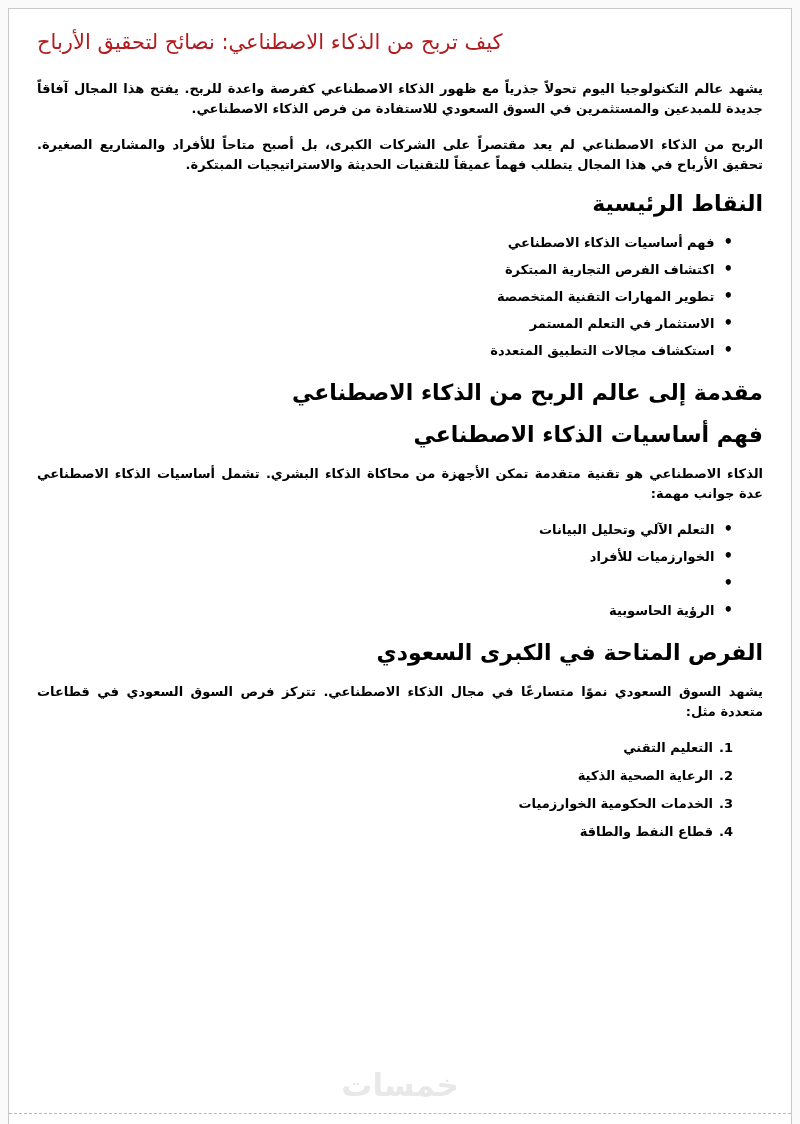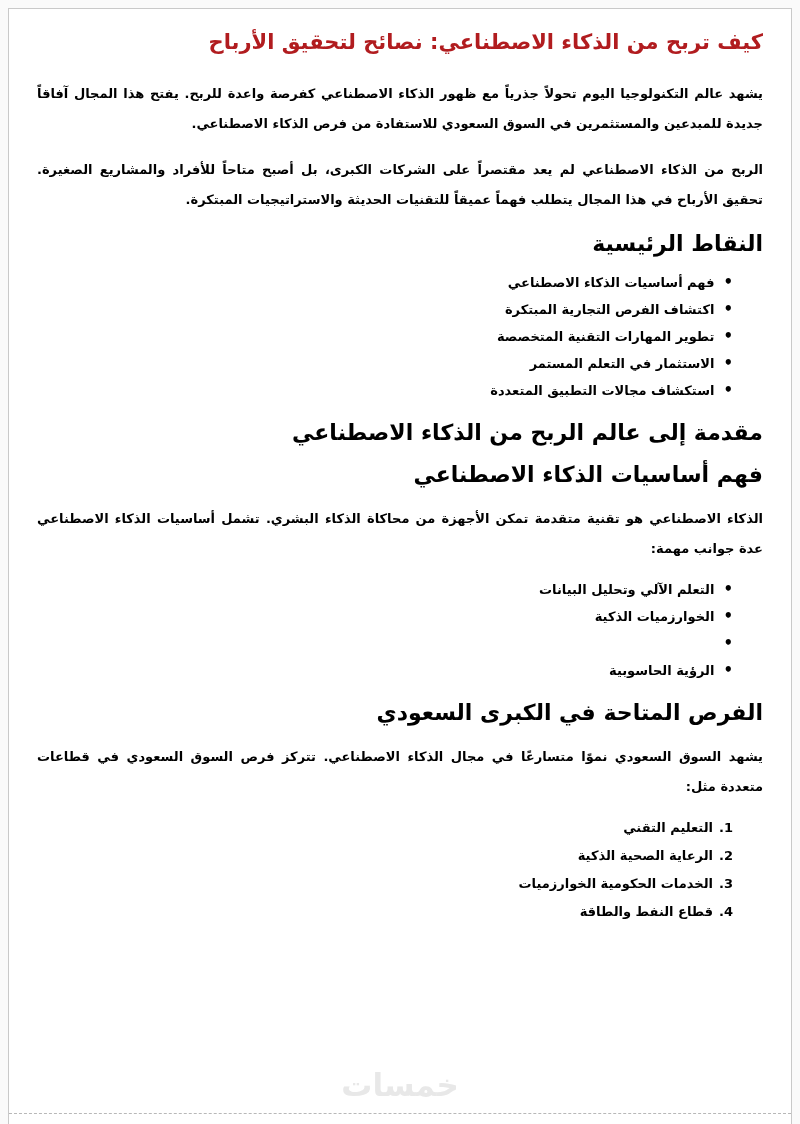--- a/index.html
+++ b/index.html
@@ -21,30 +21,30 @@
     background:#ffffff;
     border:1px solid var(--page-border);
   }
   .content{
     direction:rtl;
     padding:16px 28px 0 28px;
     color:#000;
     font-weight:bold;
   }
   .doc-title{
-    text-align:right;
+    text-align:left;
     color:var(--title-red);
     font-size:21px;
     line-height:34px;
     margin-bottom:20px;
-    font-weight:bold;
+    font-weight:normal;
   }
   .para{
     font-size:13px;
-    line-height:30px;
+    line-height:20px;
     text-align:justify;
     text-align-last:right;
     margin-bottom:12px;
     margin-top:16px;
   }
   .section-heading{
     font-size:22px;
     line-height:26px;
     margin-top:16px;
     margin-bottom:12px;
@@ -135,21 +135,21 @@
 
     <h2 class="section-heading">فهم أساسيات الذكاء الاصطناعي</h2>
     <p class="para">الذكاء الاصطناعي هو تقنية متقدمة تمكن الأجهزة من محاكاة الذكاء البشري. تشمل أساسيات الذكاء الاصطناعي عدة جوانب مهمة:</p>
     <ul class="bullet-list">
       <li>
         <span class="bullet-dot">•</span>
         <span>التعلم الآلي وتحليل البيانات</span>
       </li>
       <li>
         <span class="bullet-dot">•</span>
-        <span>الخوارزميات الذكية</span>
+        <span>الخوارزميات للأفراد</span>
       </li>
       <li>
         <span class="bullet-dot">•</span>
       </li>
       <li>
         <span class="bullet-dot">•</span>
         <span>الرؤية الحاسوبية</span>
       </li>
     </ul>
 

